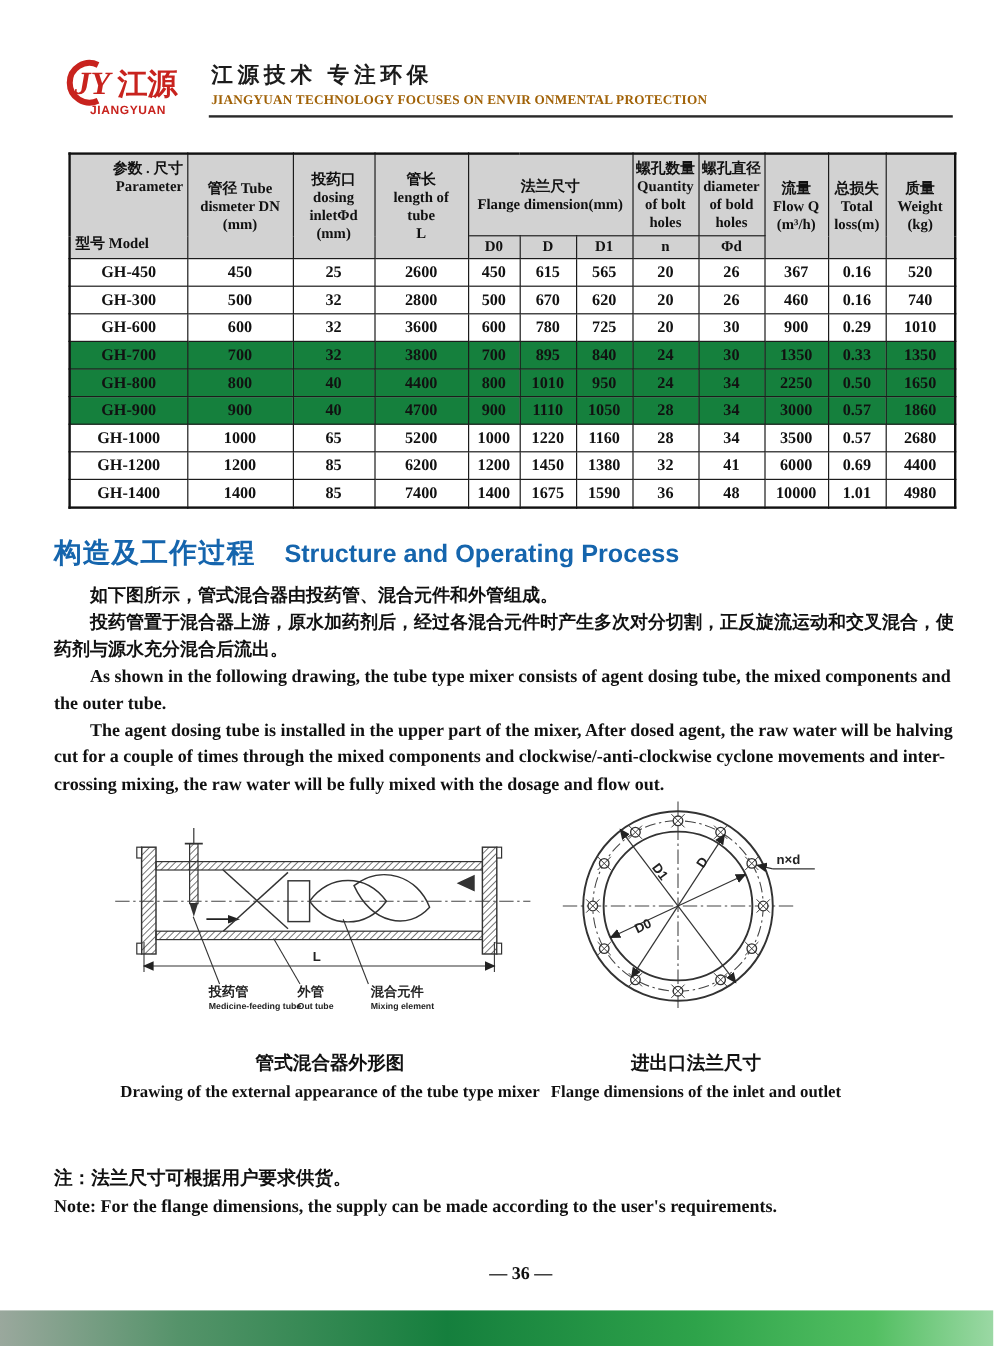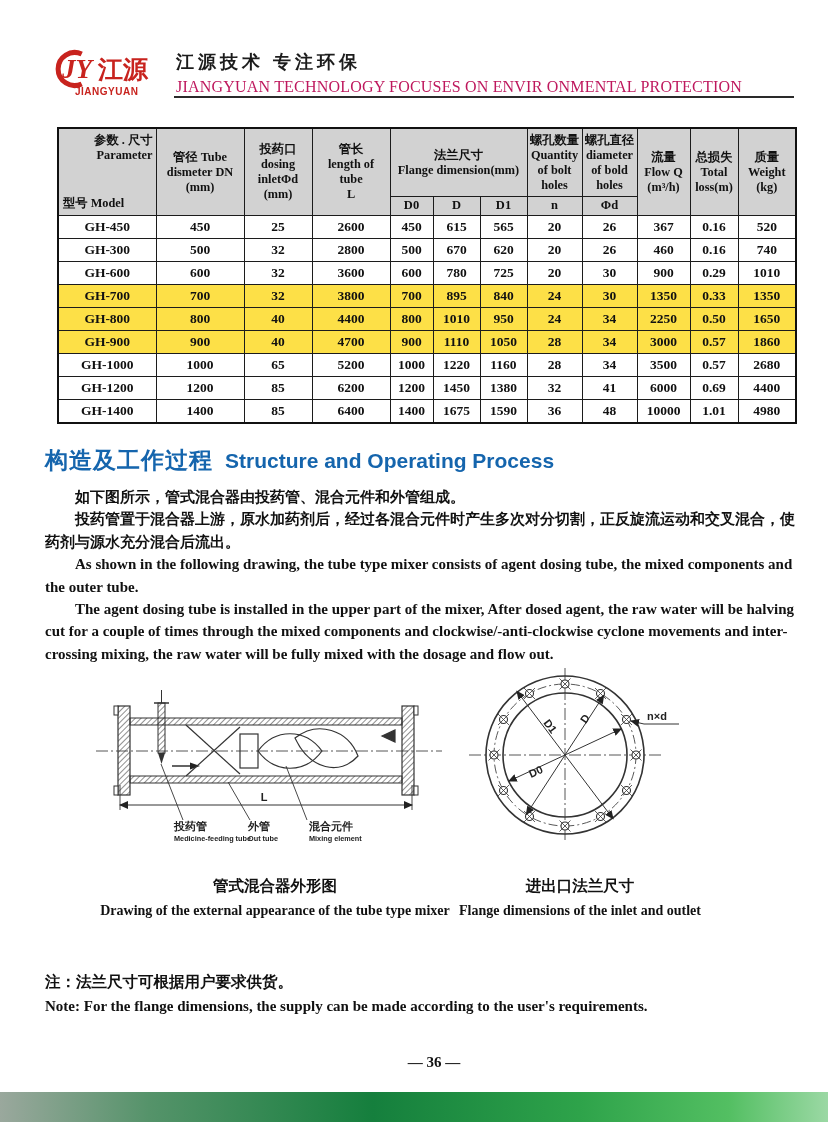--- a/index.html
+++ b/index.html
@@ -2,38 +2,38 @@
 <html><head>
 <meta charset="utf-8">
 <style>
   html,body{margin:0;padding:0;background:#fff;}
   .page{position:relative;width:828px;height:1122px;background:#fff;overflow:hidden;
         font-family:"Liberation Serif","DejaVu Serif",serif;color:#111;}
   
   .logo{position:absolute;left:48px;top:42px;width:132px;height:58px;}
   .hdr-cn{position:absolute;left:176px;top:50px;font-family:"Liberation Sans","DejaVu Sans",sans-serif;
           font-size:18px;font-weight:bold;letter-spacing:4px;color:#1c1c1c;}
-  .hdr-en{position:absolute;left:176px;top:78px;font-size:16px;font-weight:normal;letter-spacing:.2px;color:#be185d;}
+  .hdr-en{position:absolute;left:176px;top:78px;font-size:11px;font-weight:bold;letter-spacing:.2px;color:#a16207;}
   .hdr-rule{position:absolute;left:174px;top:96px;width:620px;height:2px;background:#2a2a2a;}
   
   .spec-table{position:absolute;left:57px;top:127px;width:738px;border-collapse:collapse;
               border:2px solid #111;table-layout:fixed;}
   .spec-table th,.spec-table td{border:1px solid #1c1c1c;text-align:center;vertical-align:middle;
               font-weight:bold;padding:0 1px;}
   .spec-table th{background:#d2d2d2;font-size:12.3px;line-height:1.22;font-family:"Liberation Serif",serif;}
   .spec-table td{font-size:13.5px;height:22px;background:#fff;}
-  .spec-table tr.shaded td{background:#fde047;}
+  .spec-table tr.shaded td{background:#15803d;}
   .pre{white-space:pre-line;}
   .corner{position:relative;background:#d2d2d2;
      background-image:linear-gradient(to bottom right,transparent calc(50% - 0.8px),#222 calc(50% - 0.8px),#222 calc(50% + 0.8px),transparent calc(50% + 0.8px));}
   .corner .c-top{position:absolute;right:3px;top:4px;text-align:right;}
   .corner .c-bot{position:absolute;left:4px;bottom:4px;text-align:left;}
   .subrow th{height:18px;font-size:12.5px;}
   
-  .sec-title{position:absolute;left:45px;top:445px;display:flex;align-items:baseline;gap:12px;}
+  .sec-title{position:absolute;left:45px;top:445px;display:flex;align-items:baseline;gap:24px;}
   .sec-title .cn{font-family:"Liberation Sans","DejaVu Sans",sans-serif;font-size:23px;font-weight:bold;
                  letter-spacing:1px;color:#1565ad;}
   .sec-title .en{font-family:"Liberation Sans","DejaVu Sans",sans-serif;font-size:21px;font-weight:bold;color:#1565ad;}
   
   .paras{position:absolute;left:45px;top:486px;width:758px;font-size:15px;line-height:22.4px;font-weight:bold;}
   .paras p{margin:0;text-indent:2em;}
   
   .fig-left{position:absolute;left:90px;top:678px;}
   .fig-right{position:absolute;left:455px;top:660px;}
   .sketch{stroke:#333;fill:none;}
@@ -240,21 +240,21 @@
           <td>32</td>
           <td>41</td>
           <td>6000</td>
           <td>0.69</td>
           <td>4400</td>
         </tr>
         <tr>
           <td>GH-1400</td>
           <td>1400</td>
           <td>85</td>
-          <td>6400</td>
+          <td>7400</td>
           <td>1400</td>
           <td>1675</td>
           <td>1590</td>
           <td>36</td>
           <td>48</td>
           <td>10000</td>
           <td>1.01</td>
           <td>4980</td>
         </tr>
       </tbody>

